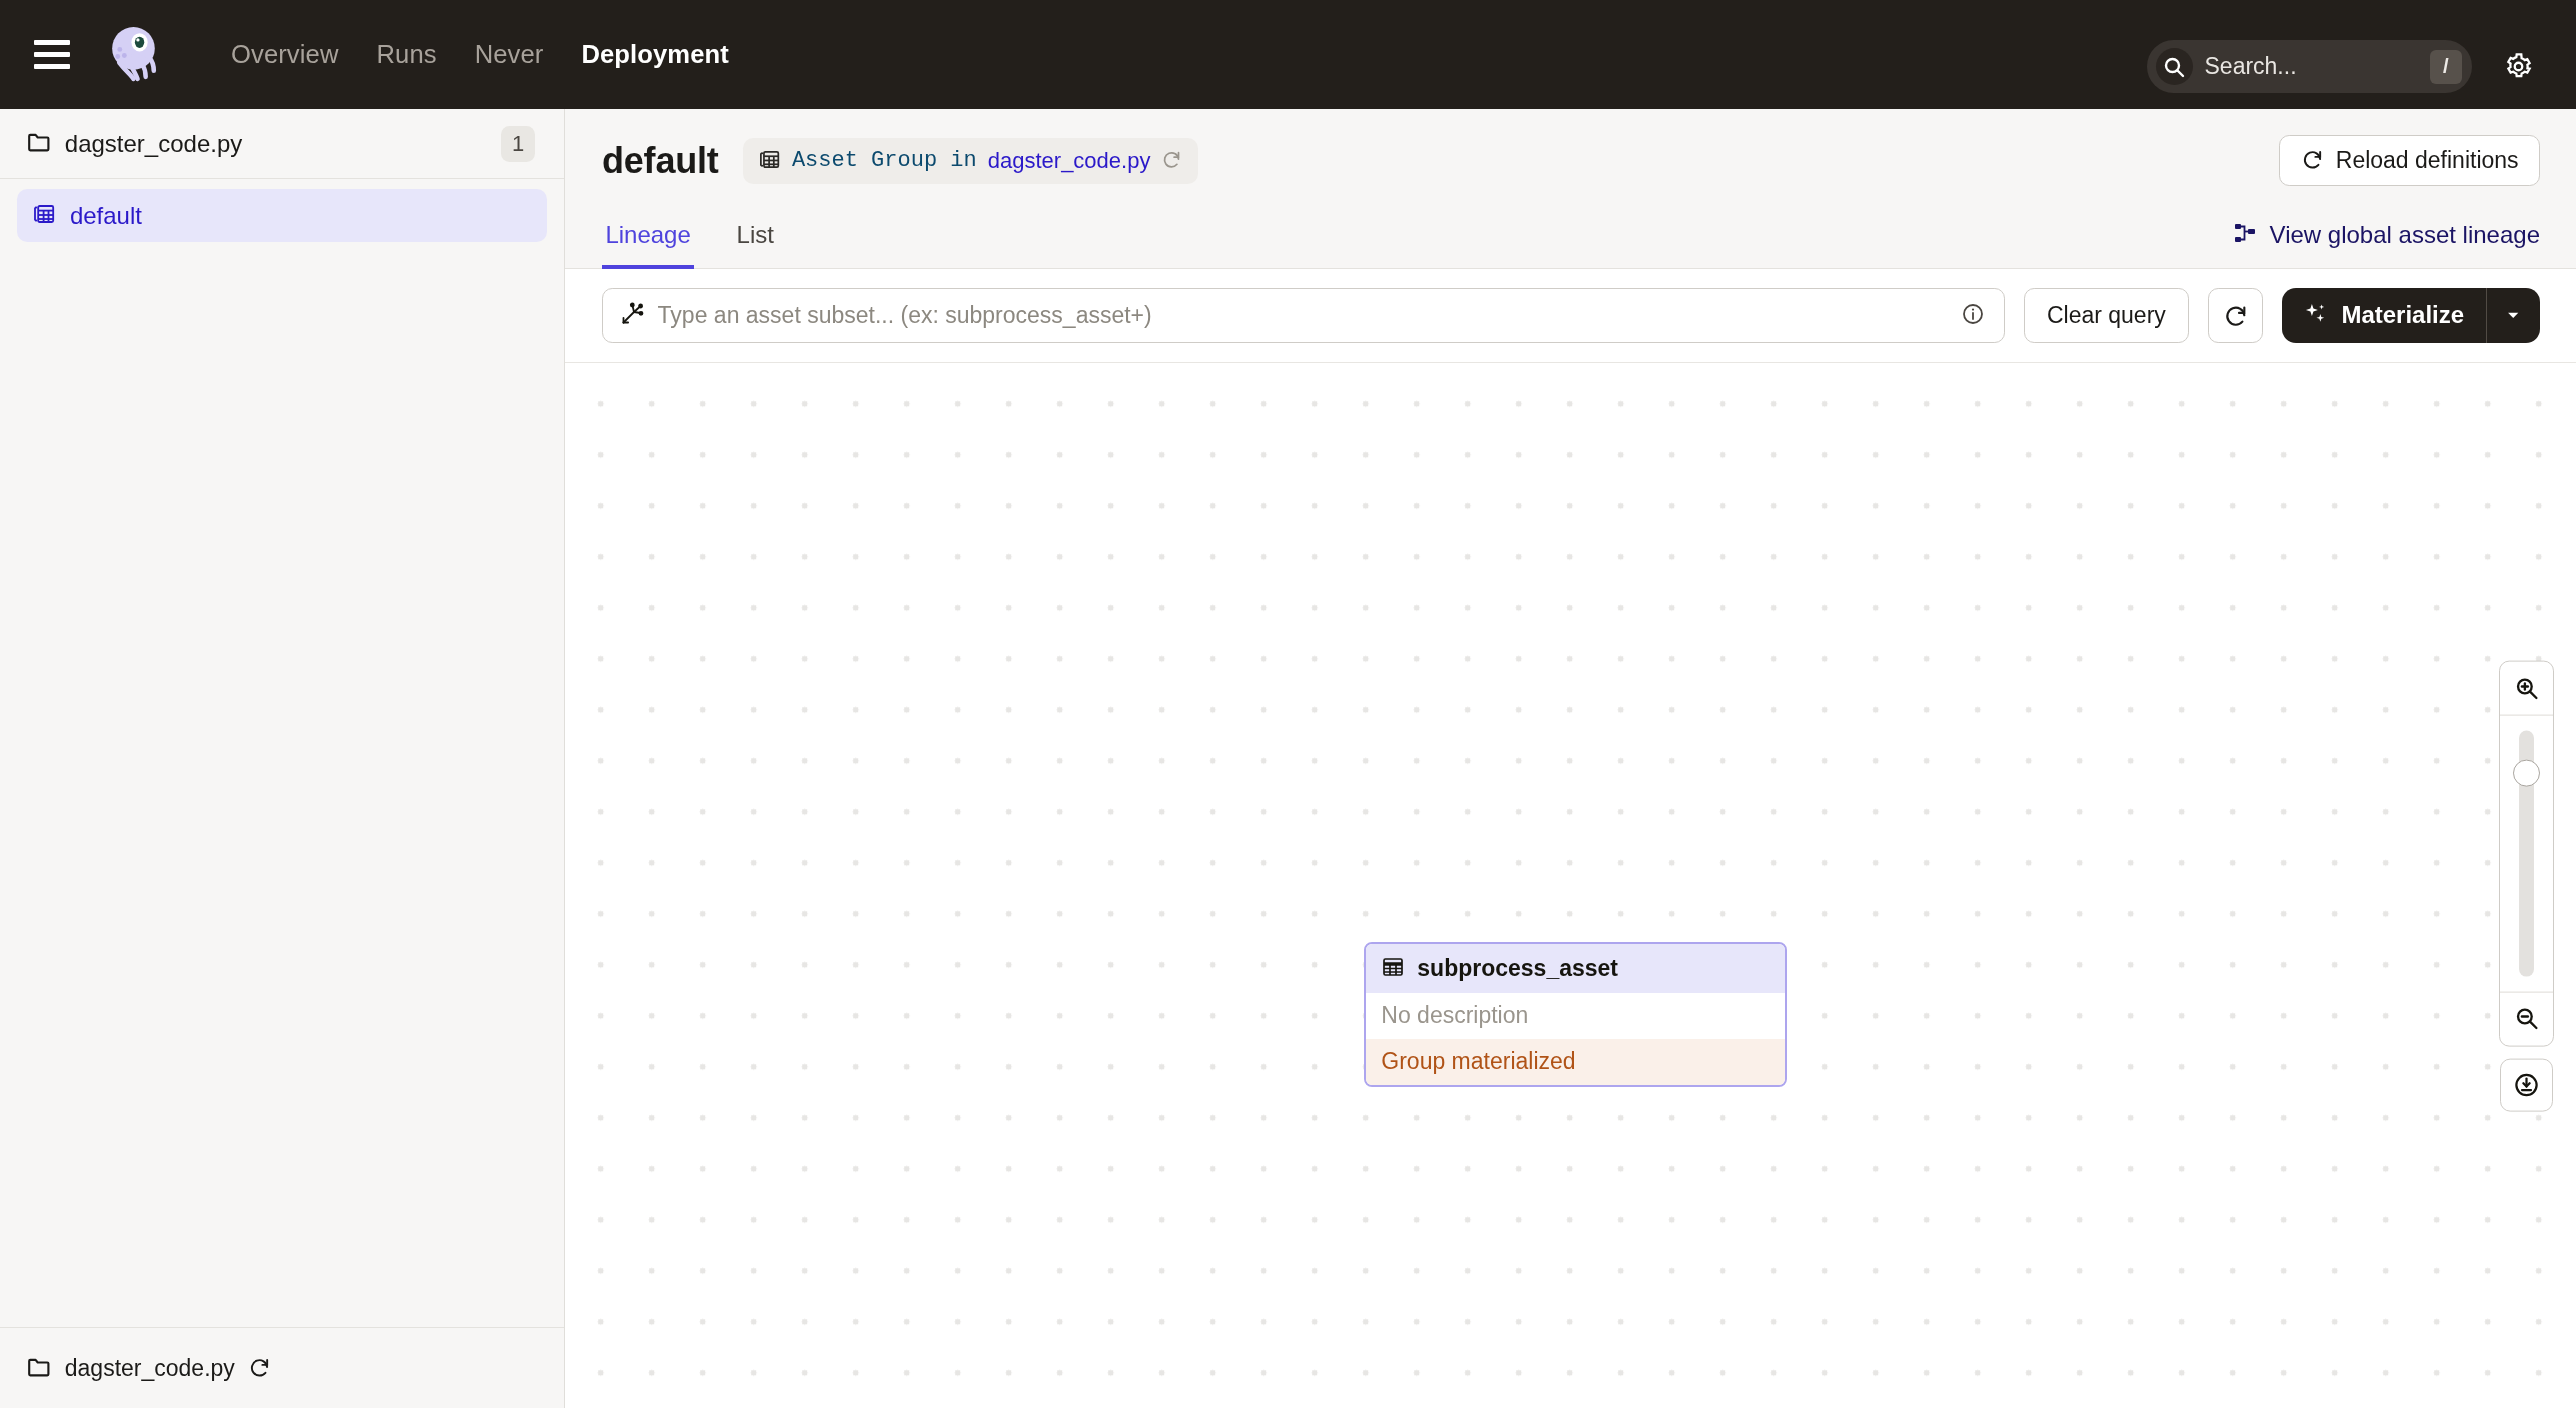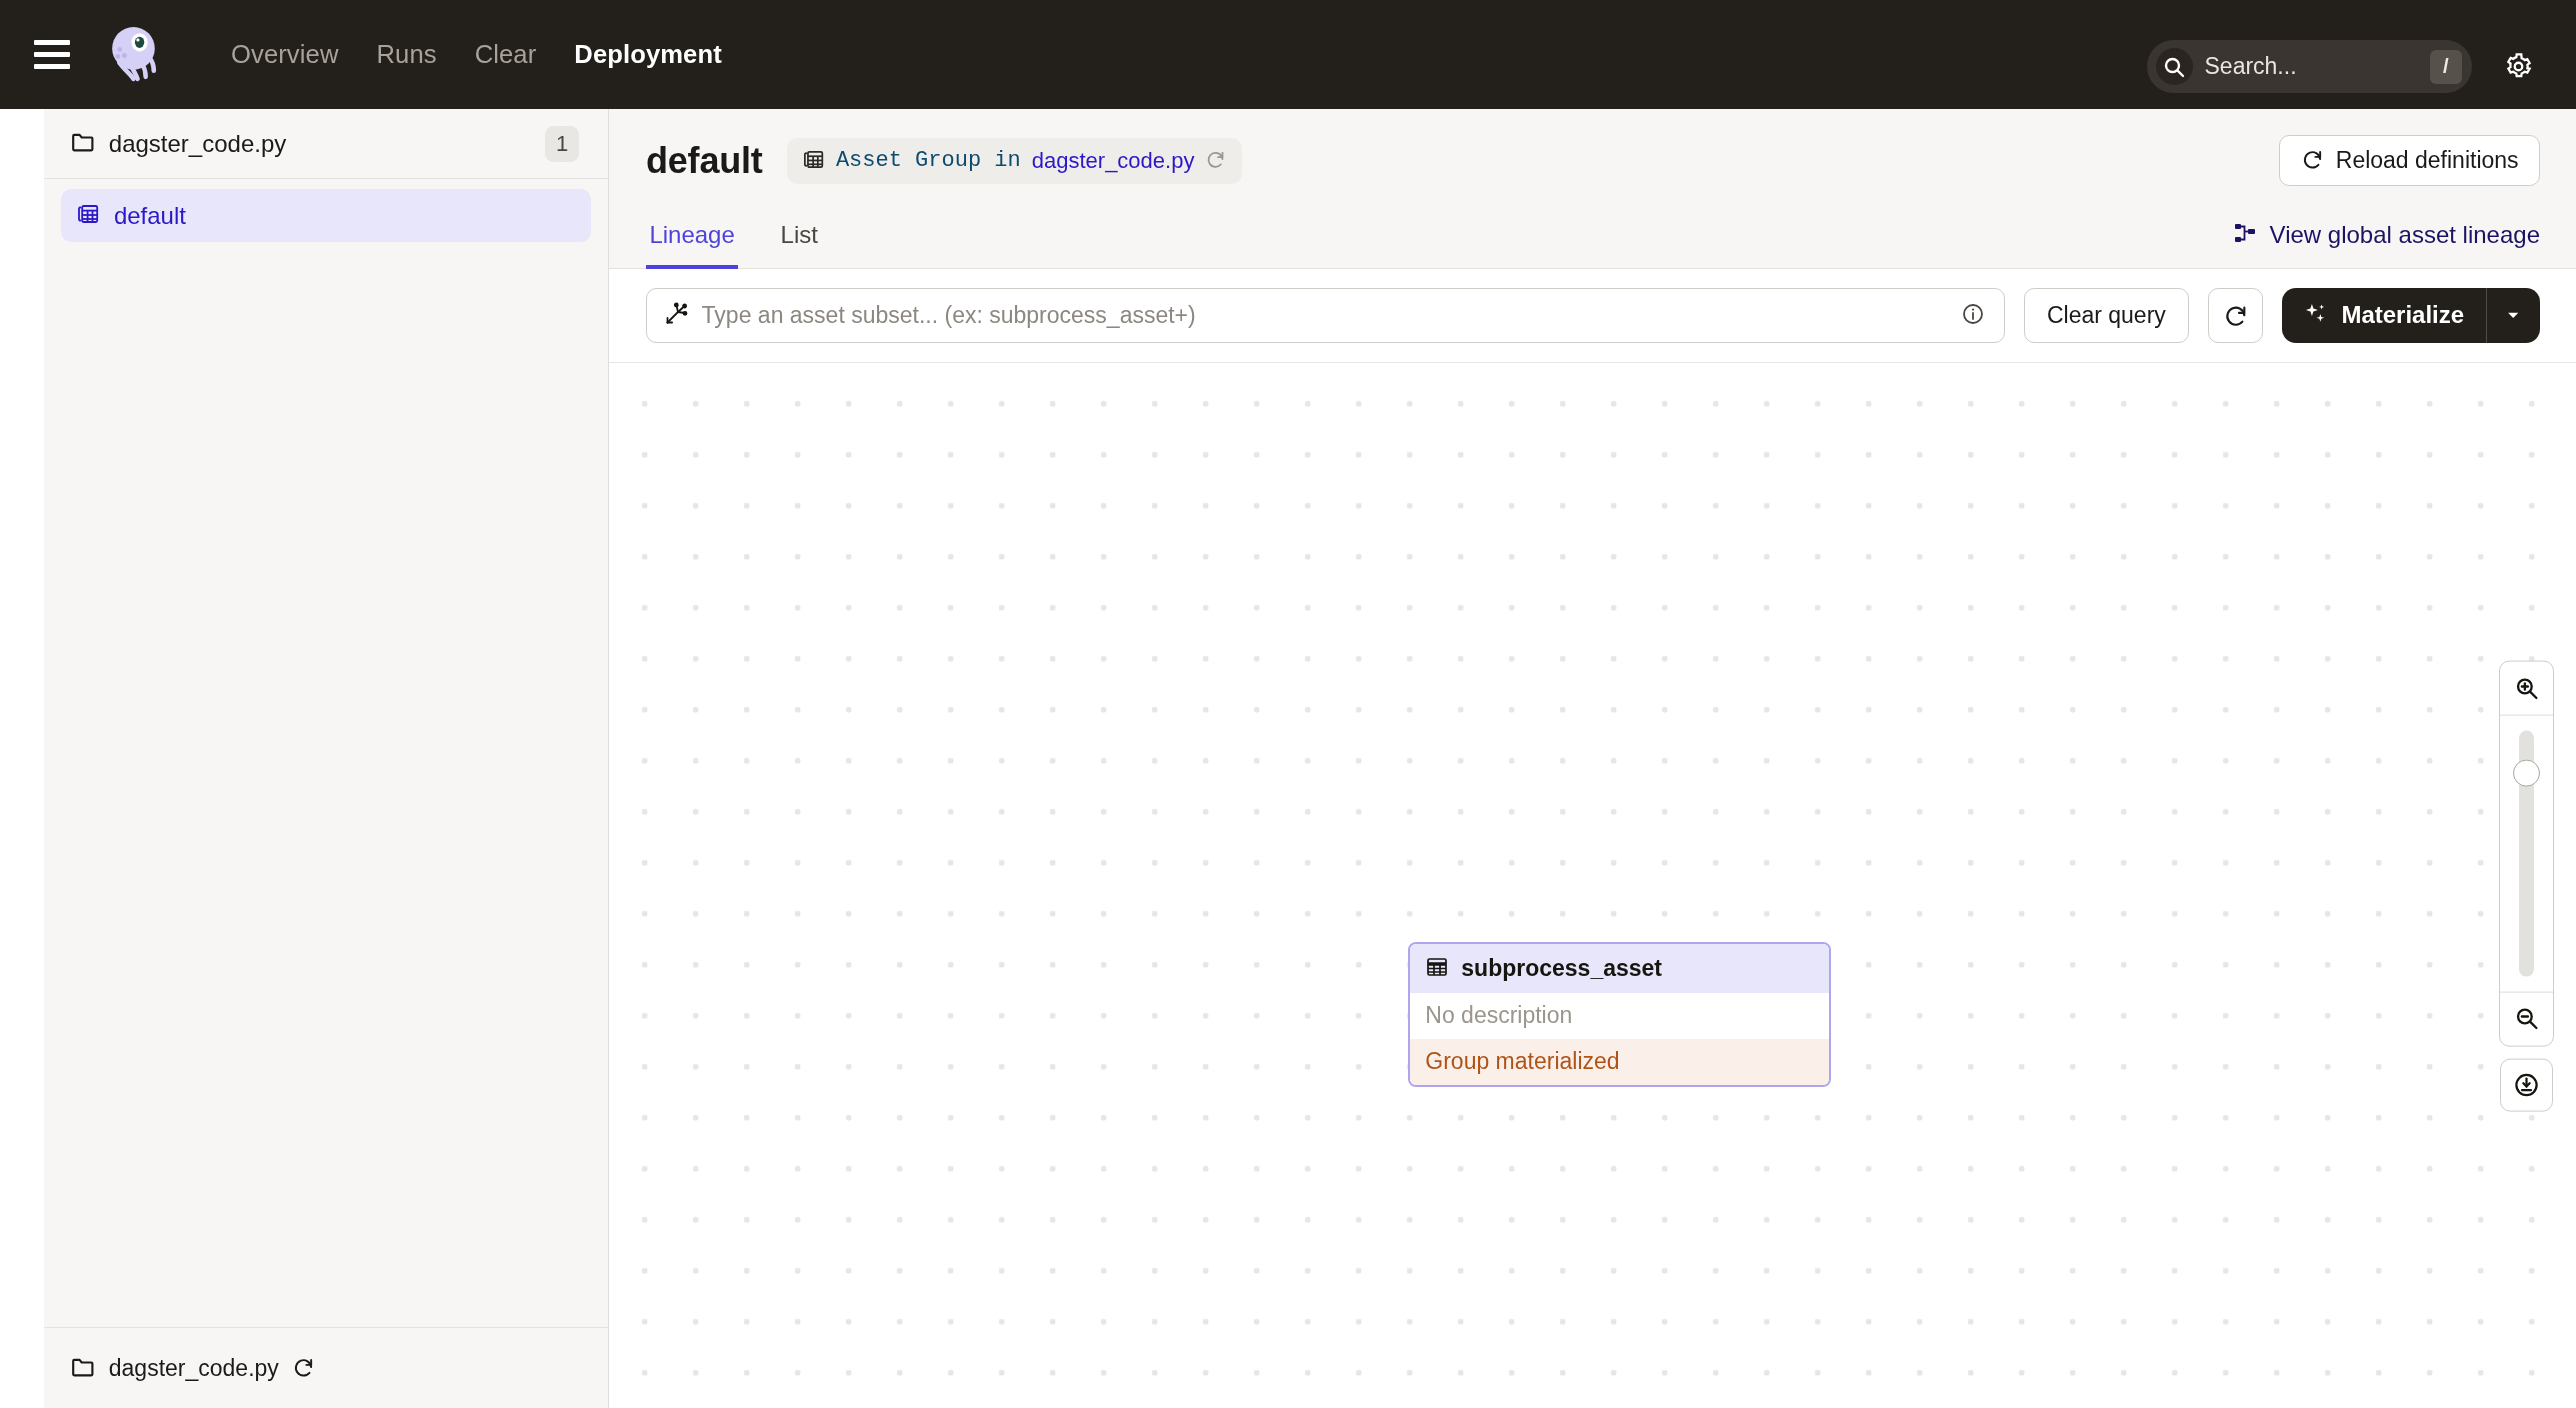--- a/index.html
+++ b/index.html
@@ -40,21 +40,21 @@
   .search-ic-circle { width:37px; height:37px; border-radius:50%; background:#2A2521; display:flex; align-items:center; justify-content:center; flex:0 0 37px; }
   .search-ph { color:#E9E6E2; font-size:23px; margin-left:12px; flex:1; }
   .slash-key {
     width:32px; height:34px; border-radius:6px; background:#57514B;
     display:flex; align-items:center; justify-content:center;
     color:#EDEAE6; font-size:20.4px; font-weight:600;
   }
   .gear-btn { width:44px; height:44px; display:flex; align-items:center; justify-content:center; cursor:pointer; }
 
   
-  .body { flex:1; display:flex; min-height:0;margin-left:44px; }
+  .body { flex:1; display:flex; min-height:0; }
 
   
   .sidebar {
     width: 565px; flex:0 0 565px; background:#F7F6F5;
     border-right:0.9px solid #E0DEDA; display:flex; flex-direction:column; min-height:0;
   }
   .repo-row {
     height: 70px; display:flex; align-items:center; padding: 0 29px 0 25.6px;
     border-bottom:0.9px solid #E4E2DE; gap:13.6px;
   }
@@ -211,21 +211,21 @@
         <circle cx="34.4" cy="17.6" r="1.6" fill="#FFFFFF"></circle>
         <circle cx="16.5" cy="27" r="2.4" fill="#BCB4EA"></circle>
         <circle cx="14.5" cy="34" r="2.4" fill="#BCB4EA"></circle>
         <circle cx="21" cy="33" r="2.4" fill="#BCB4EA"></circle>
       </svg>
     </div>
 
     <div class="nav-links">
       <div class="nav-link">Overview</div>
       <div class="nav-link">Runs</div>
-      <div class="nav-link">Clear</div>
+      <div class="nav-link">Never</div>
       <div class="nav-link active">Deployment</div>
     </div>
 
     <div class="nav-right">
       <div class="searchbox">
         <div class="search-ic-circle">
           <svg width="24" height="24" viewBox="0 0 24 24" fill="none" stroke="#FFFFFF" stroke-width="2.4" stroke-linecap="round">
             <circle cx="10.5" cy="10.5" r="6.5"></circle>
               <path d="M15.5 15.5 L21 21"></path>
           </svg>

